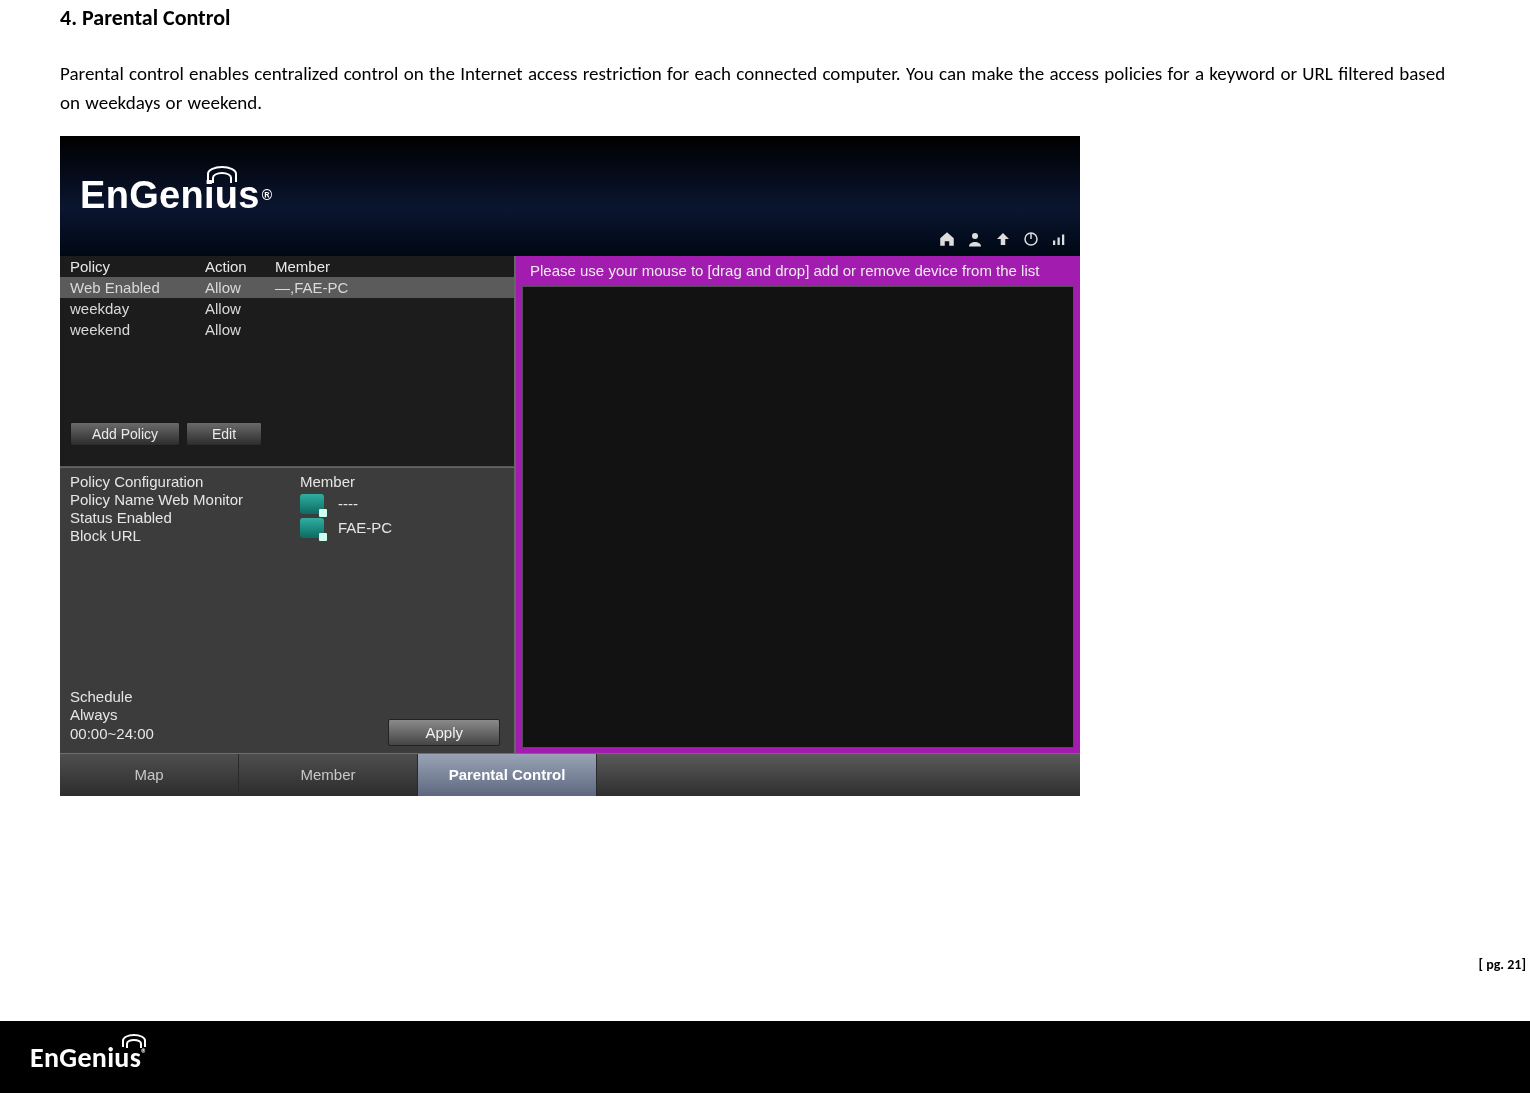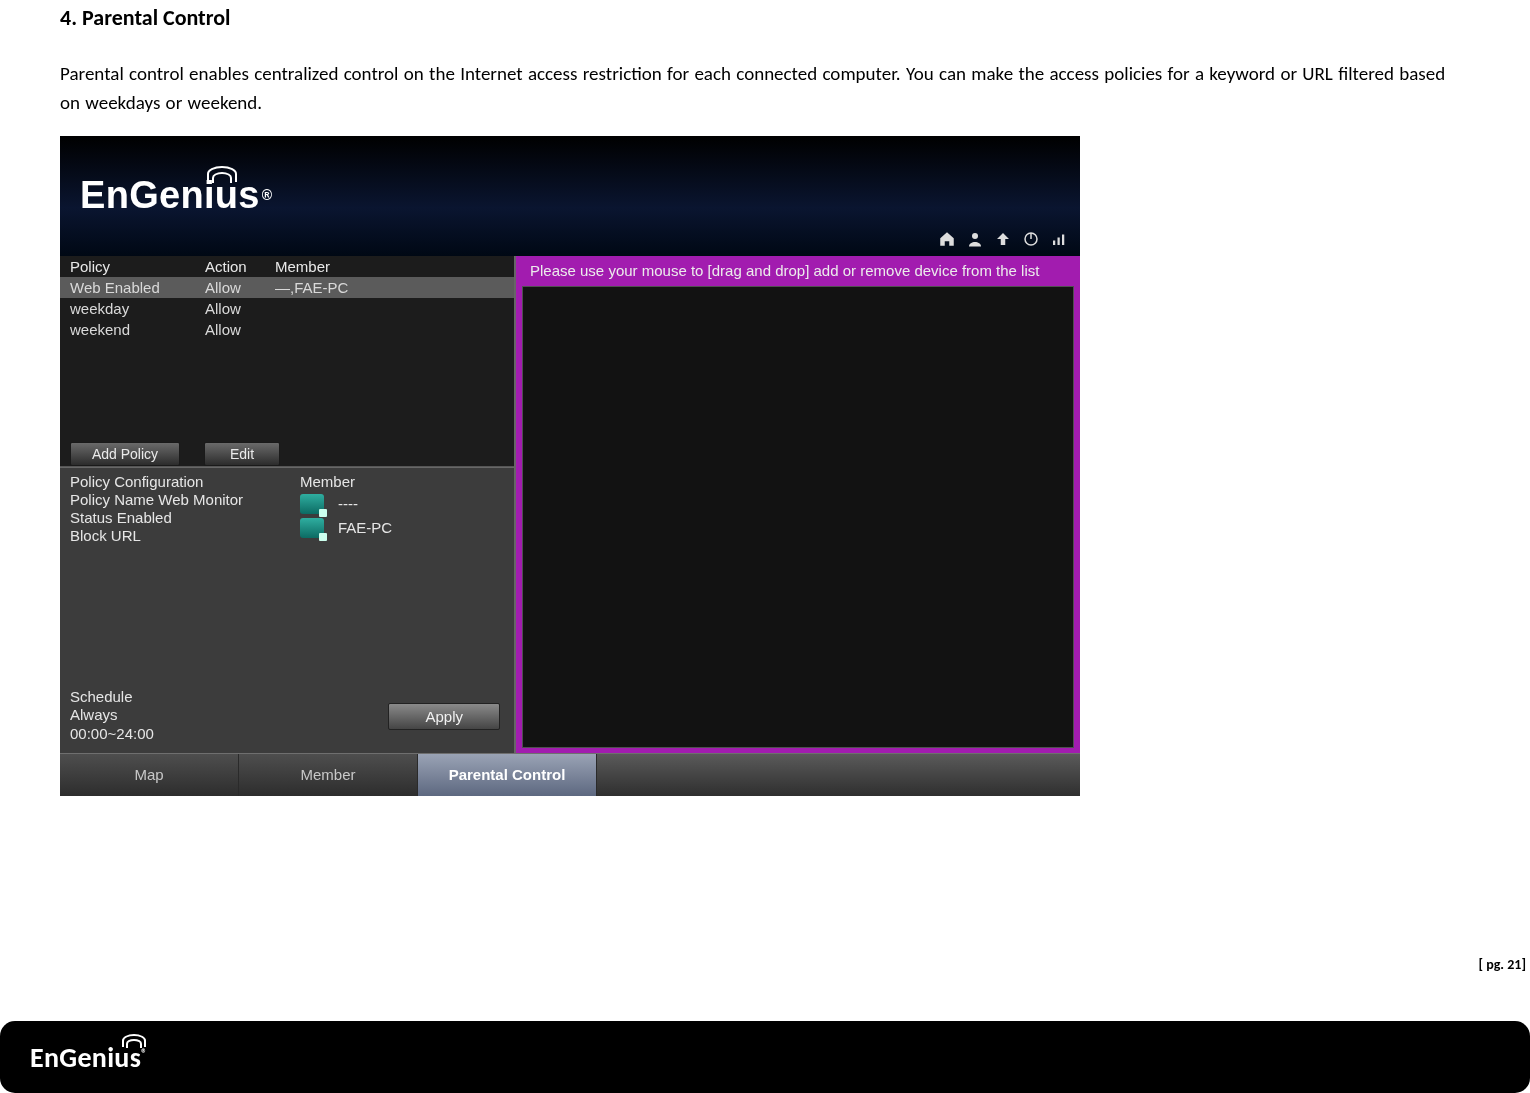--- a/index.html
+++ b/index.html
@@ -125,23 +125,23 @@
   }
   .pt-row.sel {
     background: #5b5b5b;
   }
   .pt-c1 { flex: 0 0 135px; }
   .pt-c2 { flex: 0 0 70px; }
   .pt-c3 { flex: 1 1 auto; white-space: nowrap; }
   .pt-btns {
     position: absolute;
     left: 10px;
-    bottom: 0;
-    display: flex;
-    gap: 24px;
+    bottom: 20px;
+    display: flex;
+    gap: 6px;
     justify-content: space-between;
   }
   .grad-btn {
     background: linear-gradient(#6a6a6a, #2c2c2c);
     color: #eaeaea;
     border: 1px solid #1a1a1a;
     border-radius: 2px;
     font-size: 14px;
     padding: 3px 10px;
     text-align: center;
@@ -193,21 +193,21 @@
     right: -3px;
     bottom: -3px;
     width: 8px;
     height: 8px;
     background: #cfe;
     border-radius: 1px;
   }
   .apply-btn-wrap {
     position: absolute;
     right: 4px;
-    bottom: 24px;
+    bottom: 8px;
   }
   .apply-btn {
     background: linear-gradient(#8a8a8a, #454545);
     color: #f0f0f0;
     border: 1px solid #222;
     border-radius: 2px;
     font-size: 15px;
     padding: 4px 36px;
   }
   .right-col {
@@ -267,21 +267,20 @@
   .footer-bar {
     position: absolute;
     left: 0;
     right: 0;
     bottom: 0;
     height: 72px;
     background: #000;
     display: flex;
     align-items: center;
     padding-left: 30px;
-    border-radius: 15px;
   }
   .footer-bar .fbrand {
     position: relative;
     color: #fff;
     font-size: 28px;
     font-weight: bold;
     letter-spacing: 0.3px;
   }
   .farc1 {
     width: 20px;

